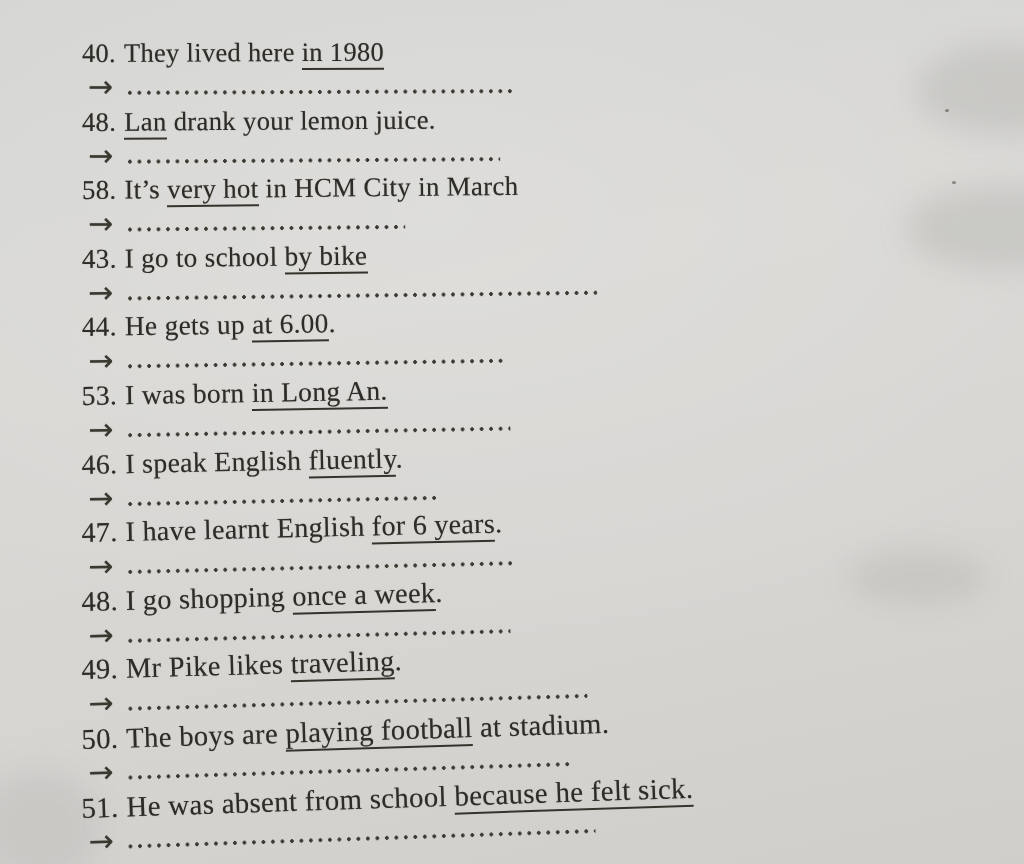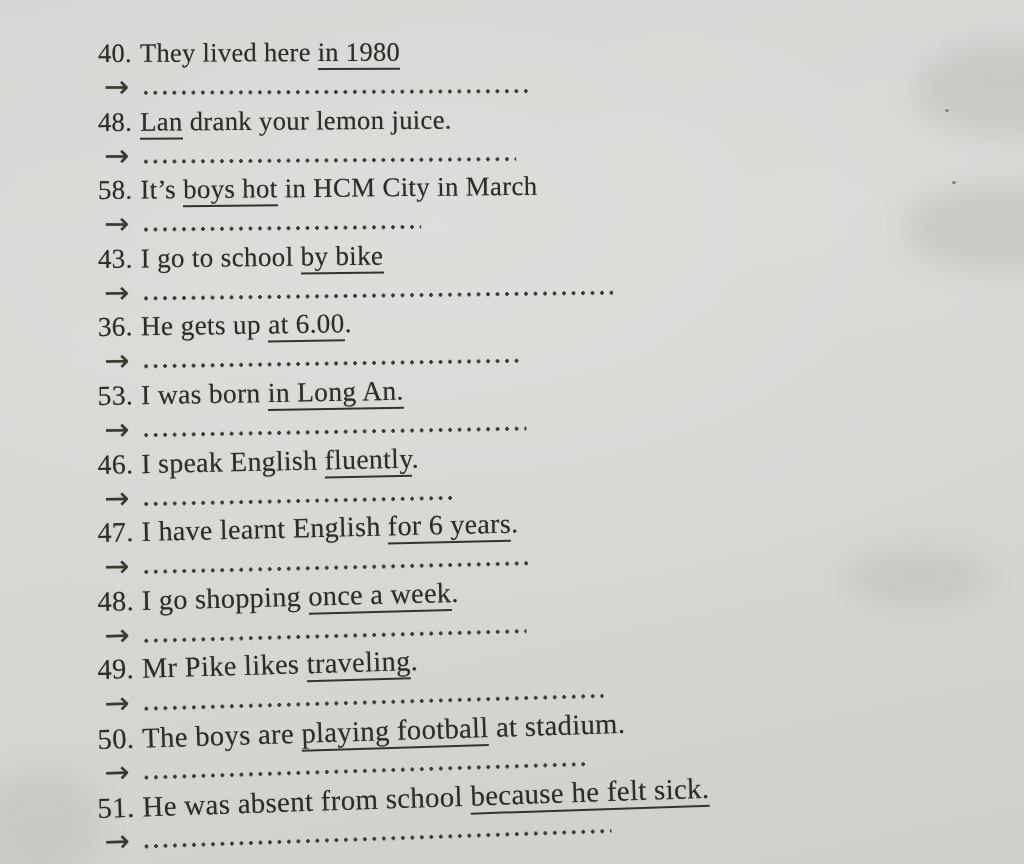--- a/index.html
+++ b/index.html
@@ -27,21 +27,21 @@
   .smudge.s1 { left: 915px; top: 45px;  width: 180px; height: 90px; }
   .smudge.s2 { left: 905px; top: 185px; width: 190px; height: 85px; }
   .smudge.s3 { left: 848px; top: 550px; width: 140px; height: 55px; background: rgba(116,116,112,0.13); }
   .smudge.s4 { left: -20px; top: 770px; width: 120px; height: 110px; background: rgba(110,110,106,0.10); }
   .speck { position: absolute; width: 4px; height: 3px; border-radius: 50%; background: rgba(70,68,62,0.55); }
   .speck.p1 { left: 945px; top: 109px; }
   .speck.p2 { left: 952px; top: 181px; }
 
   .sheet {
     position: absolute;
-    left: 98px; top: 36px;
+    left: 82px; top: 36px;
     width: 860px;
     color: #2e2c26;
   }
 
   .item {
     height: 68.6px;
     transform-origin: left center;
     letter-spacing: 0.3px;
     text-shadow: 0 0 1px rgba(46,44,38,0.45);
   }
@@ -103,37 +103,37 @@
 
   <div class="item" style="transform: rotate(-0.4deg); font-size: 26.72px;">
     <div class="sentence"><span class="num">48.</span><span class="pre"></span><span class="u">Lan</span><span class="post"> drank your lemon juice.</span></div>
     <div class="answer">
       <span class="arrow">→</span>
       <span class="dots" style="width: 375px;"></span>
     </div>
   </div>
 
   <div class="item" style="transform: rotate(-0.55deg); font-size: 26.94px;">
-    <div class="sentence"><span class="num">58.</span><span class="pre">It’s </span><span class="u">boys hot</span><span class="post"> in HCM City in March</span></div>
+    <div class="sentence"><span class="num">58.</span><span class="pre">It’s </span><span class="u">very hot</span><span class="post"> in HCM City in March</span></div>
     <div class="answer">
       <span class="arrow">→</span>
       <span class="dots" style="width: 280px;"></span>
     </div>
   </div>
 
   <div class="item" style="transform: rotate(-0.7deg); font-size: 27.16px;">
     <div class="sentence"><span class="num">43.</span><span class="pre">I go to school </span><span class="u">by bike</span><span class="post"></span></div>
     <div class="answer">
       <span class="arrow">→</span>
       <span class="dots" style="width: 472px;"></span>
     </div>
   </div>
 
   <div class="item" style="transform: rotate(-0.85deg); font-size: 27.38px;">
-    <div class="sentence"><span class="num">36.</span><span class="pre">He gets up </span><span class="u">at 6.00</span><span class="post">.</span></div>
+    <div class="sentence"><span class="num">44.</span><span class="pre">He gets up </span><span class="u">at 6.00</span><span class="post">.</span></div>
     <div class="answer">
       <span class="arrow">→</span>
       <span class="dots" style="width: 380px;"></span>
     </div>
   </div>
 
   <div class="item" style="transform: rotate(-1deg); font-size: 27.6px;">
     <div class="sentence"><span class="num">53.</span><span class="pre">I was born </span><span class="u">in Long An.</span><span class="post"></span></div>
     <div class="answer">
       <span class="arrow">→</span>

